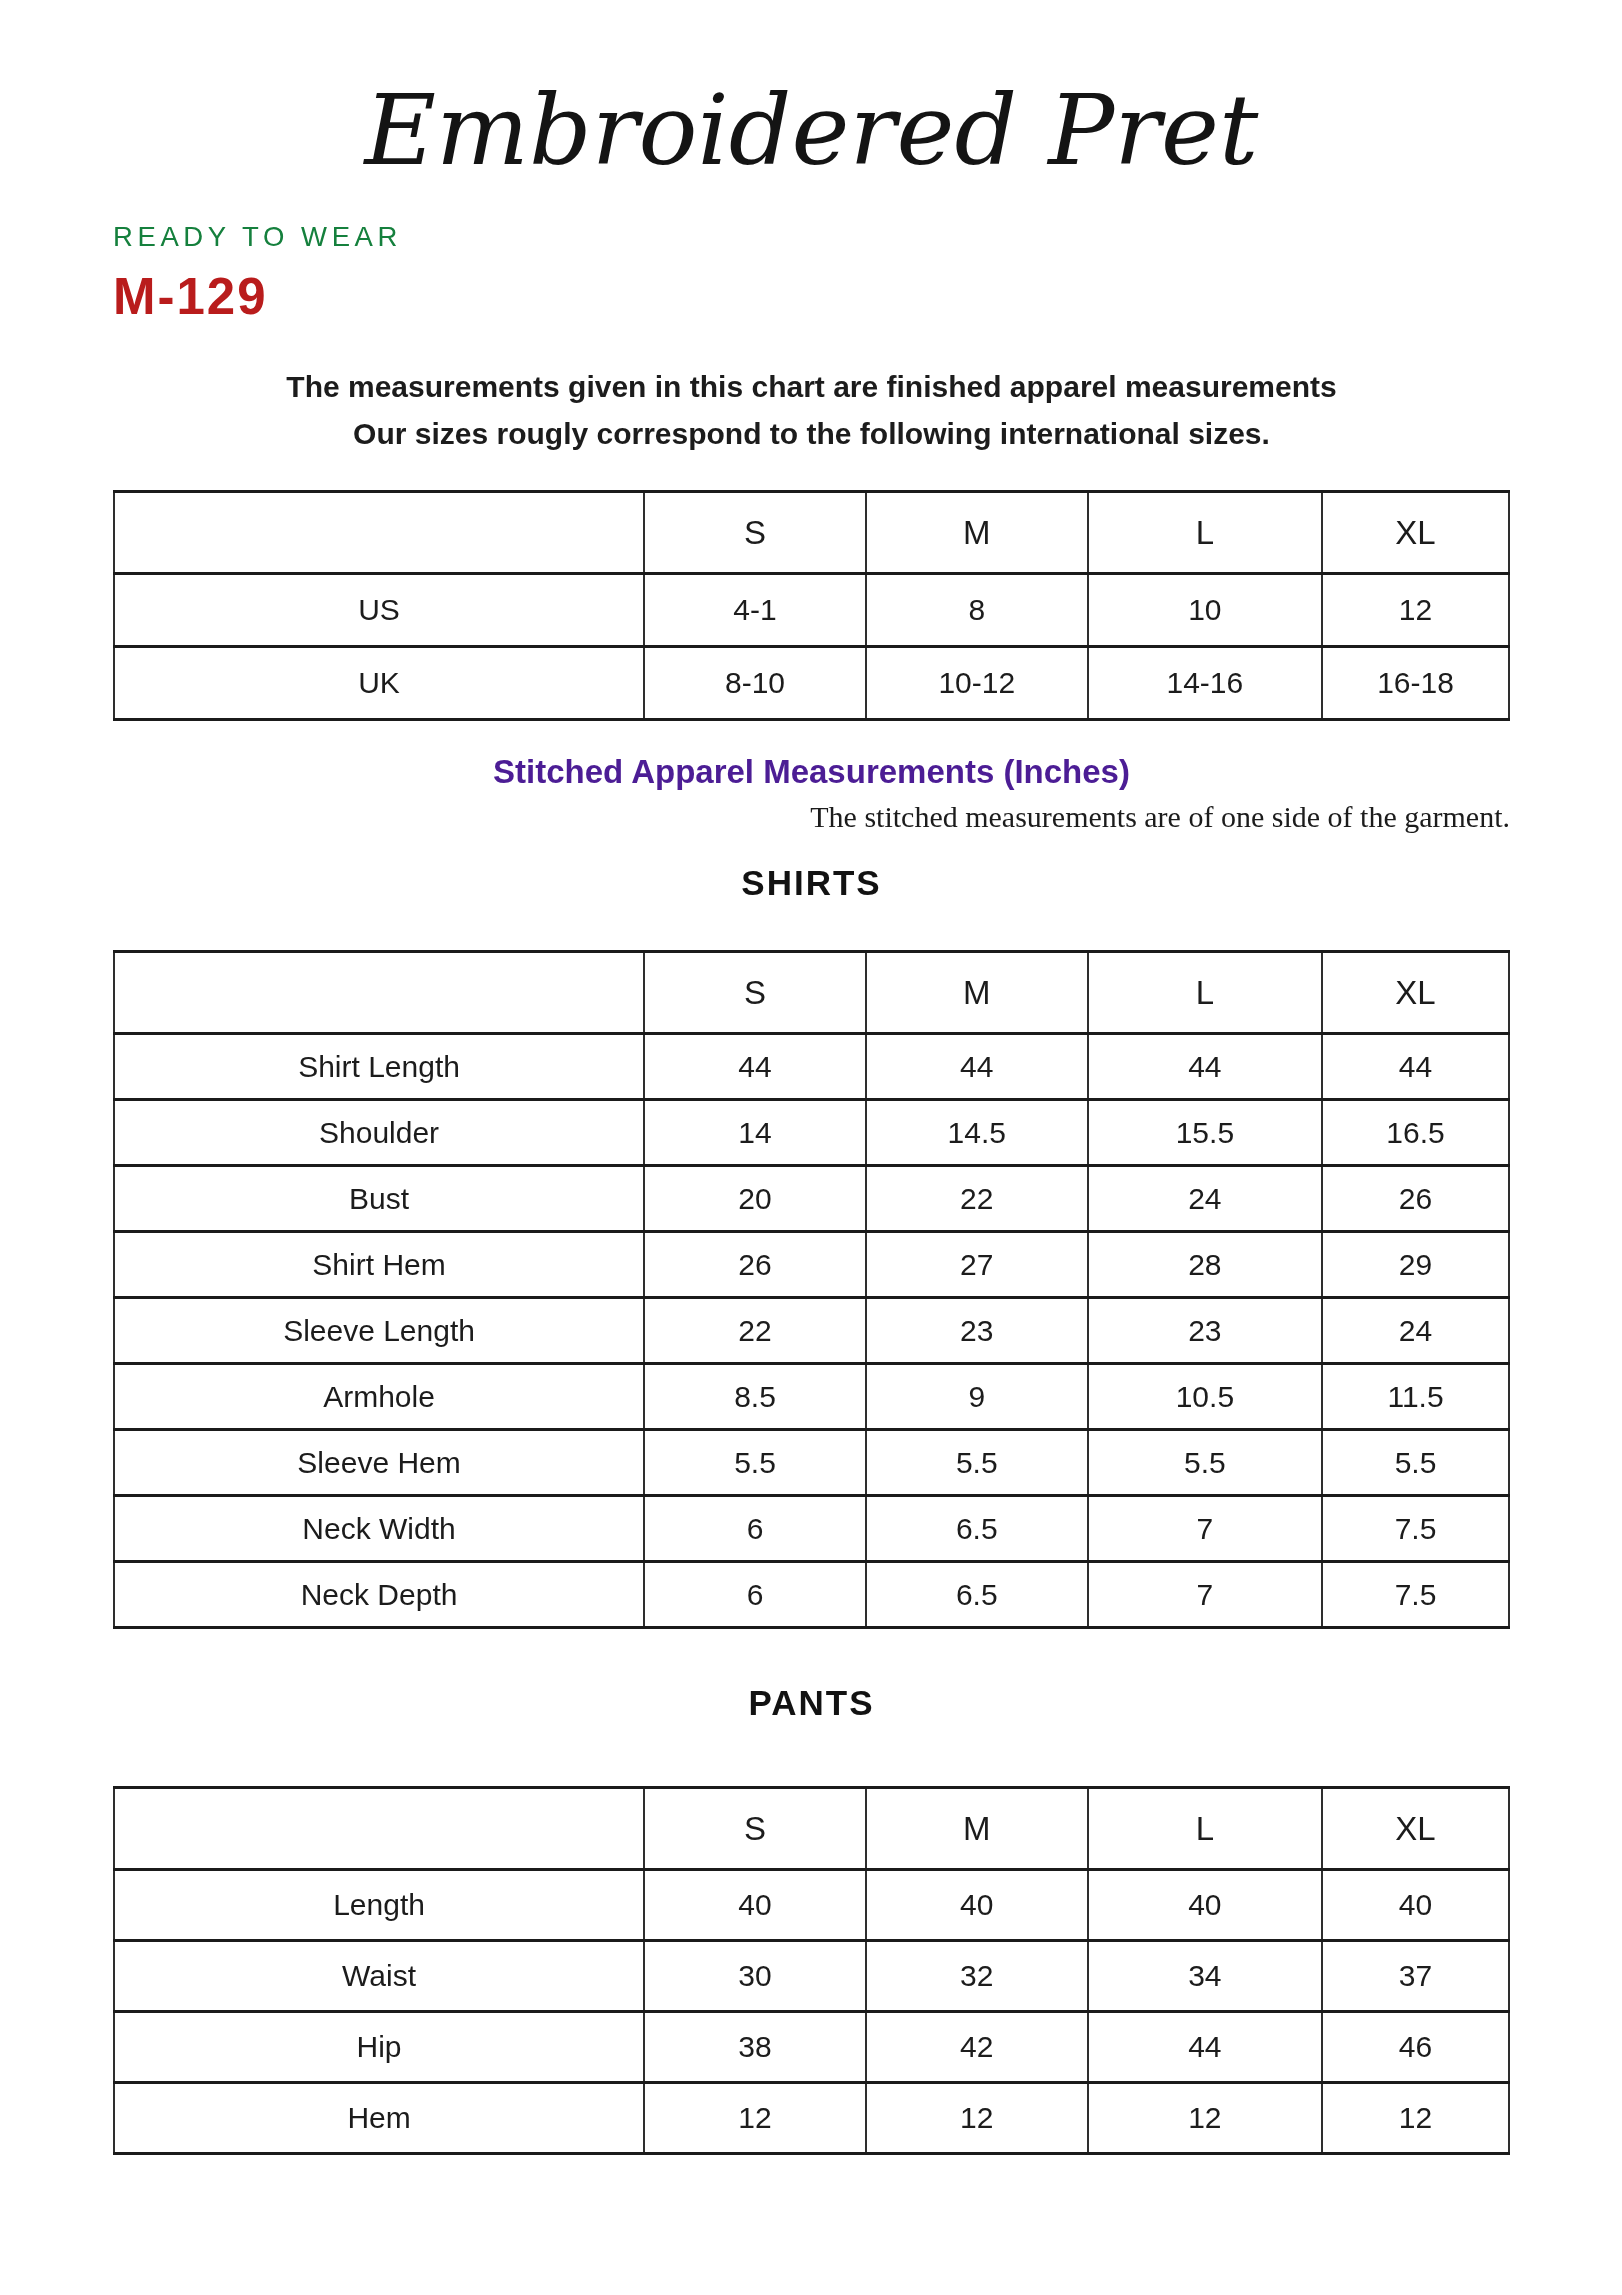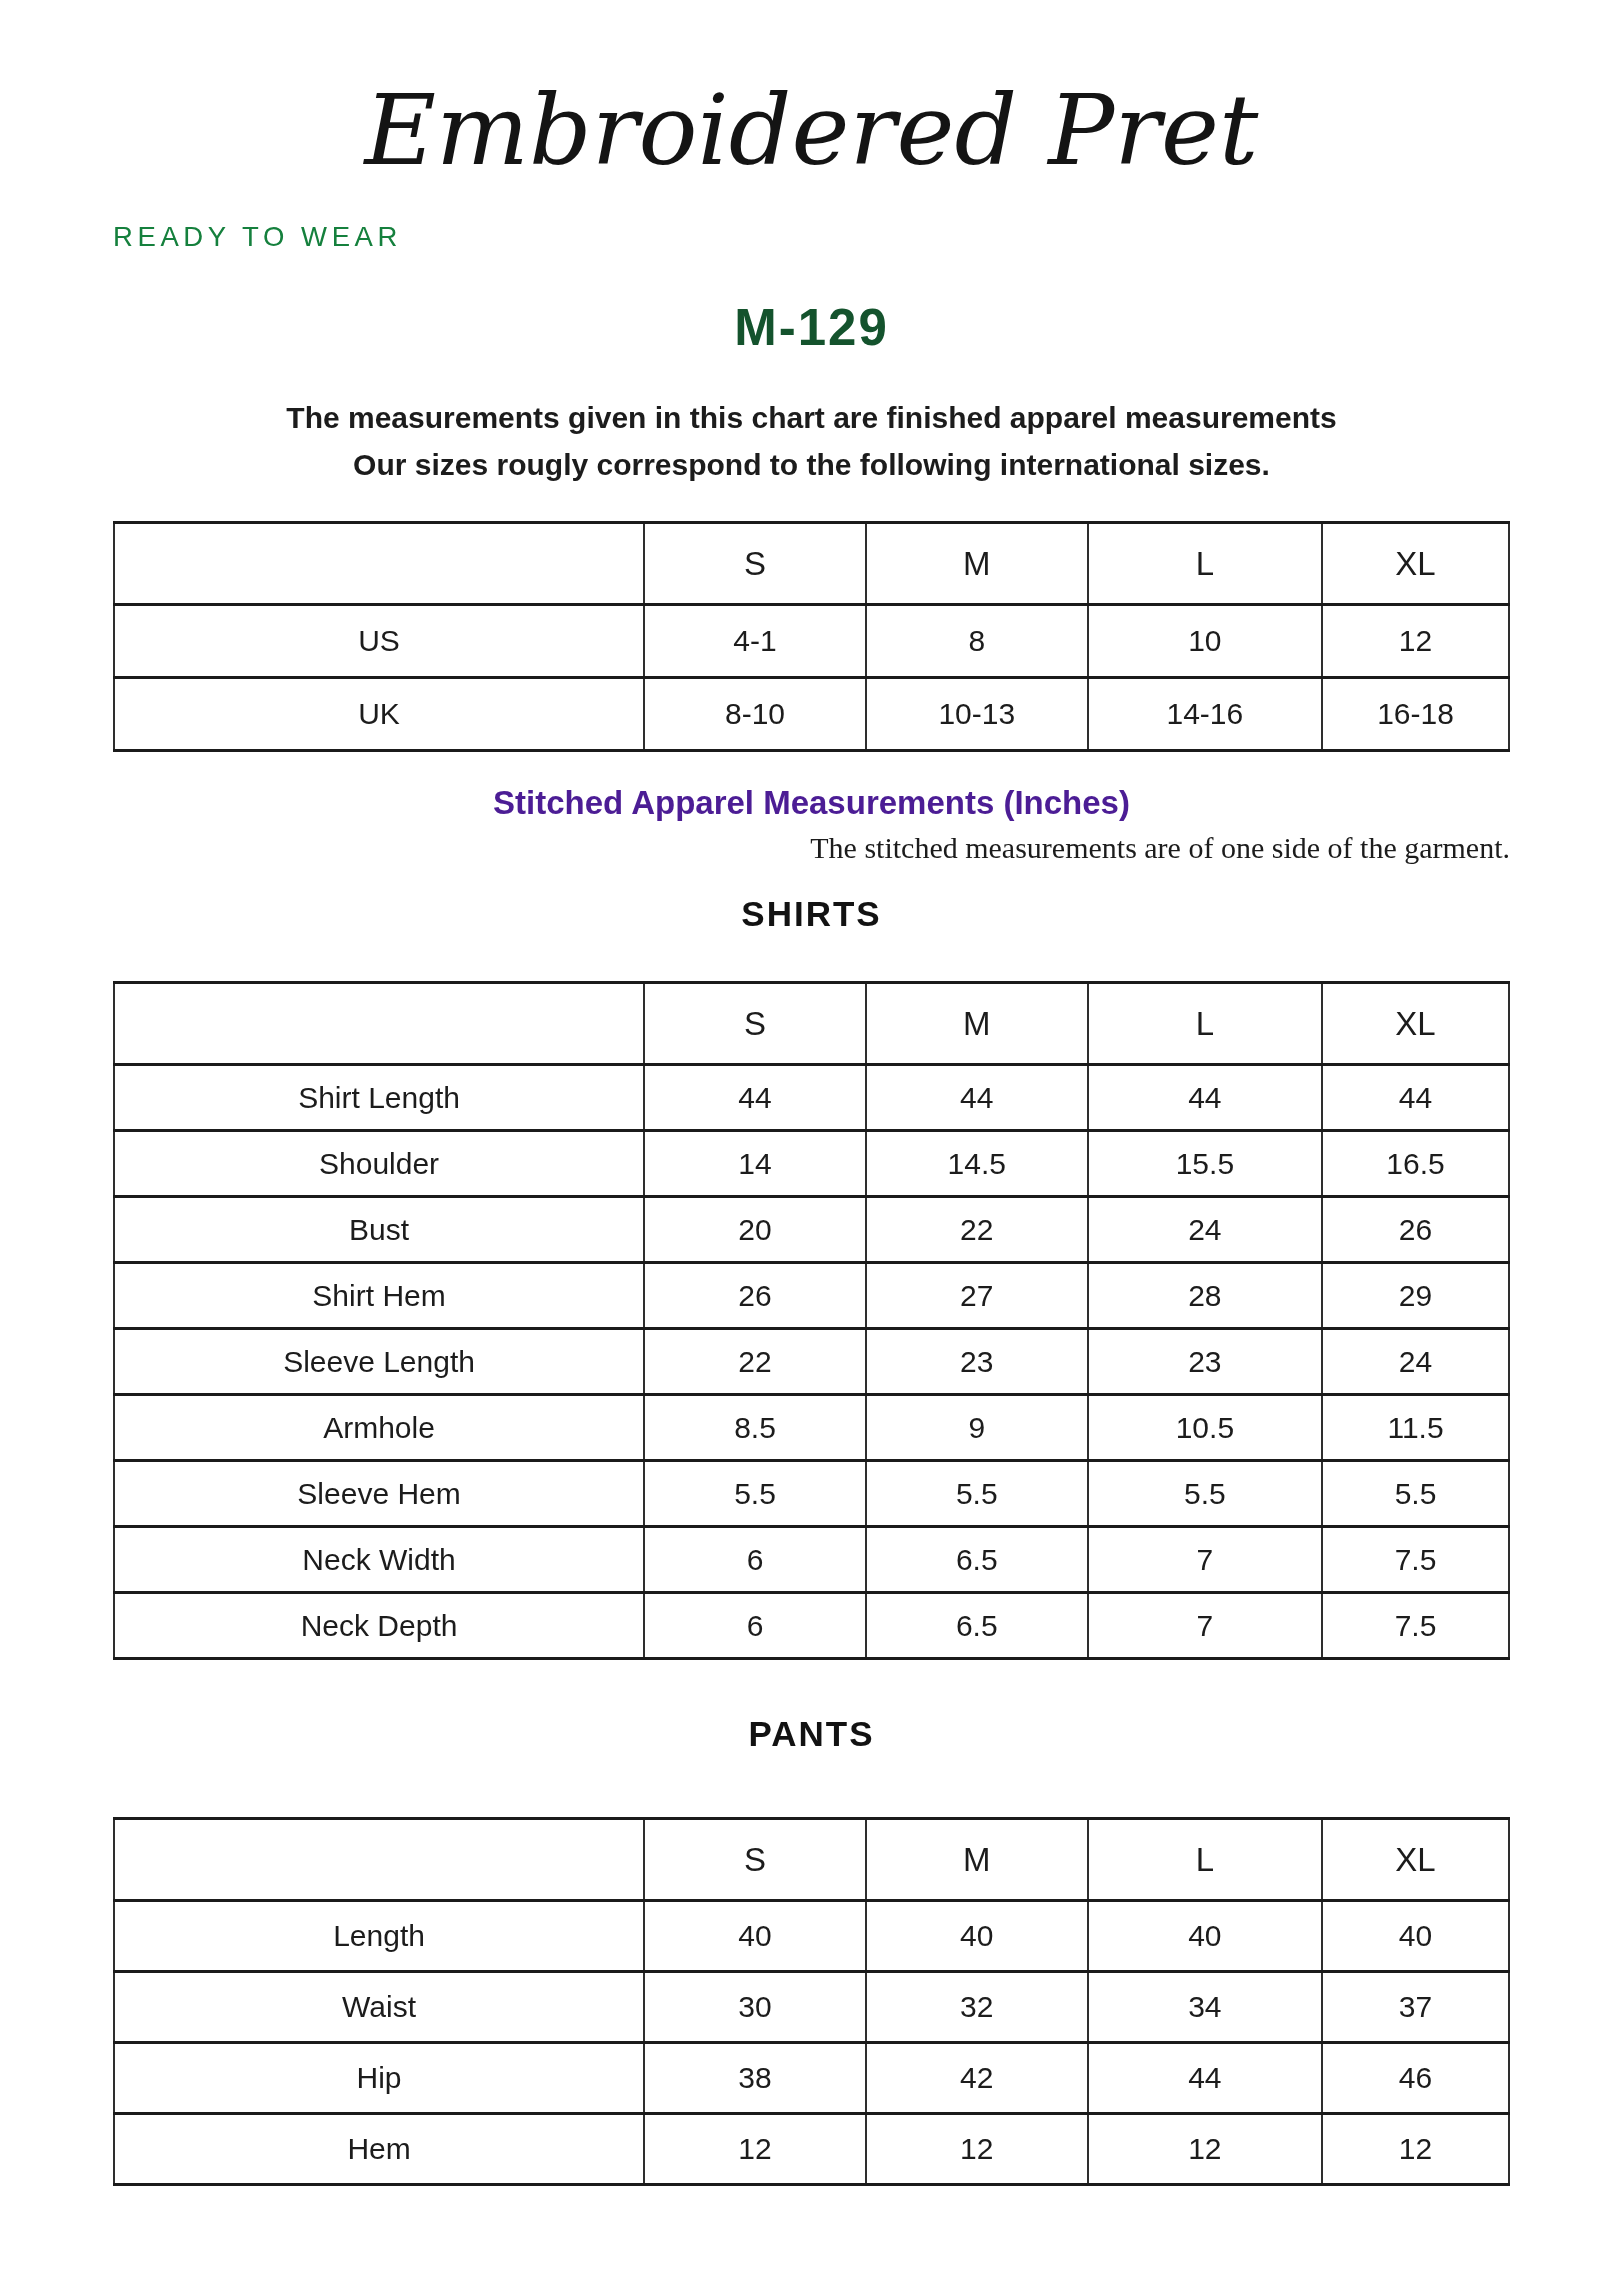--- a/index.html
+++ b/index.html
@@ -28,26 +28,26 @@
     font-size: 27.5px;
     letter-spacing: 4.6px;
     color: #15803d;
     text-align: left;
     padding-right: 316px;
     margin-top: -17px;
   }
 
   
   .article {
-    margin-top: 45px;
-    text-align: center;
+    margin-top: 14px;
+    text-align: left;
     font-size: 51px;
     font-weight: bold;
     letter-spacing: 2px;
-    color: #14532d;
+    color: #b91c1c;
   }
 
   
   .intro {
     margin-top: 38px;
     text-align: center;
     font-size: 30px;
     line-height: 1.55;
     color: #1c1c1c;
     font-weight: bold;
@@ -145,21 +145,21 @@
       <tr>
         <td>US</td>
         <td>4-1</td>
         <td>8</td>
         <td>10</td>
         <td>12</td>
       </tr>
       <tr>
         <td>UK</td>
         <td>8-10</td>
-        <td>10-13</td>
+        <td>10-12</td>
         <td>14-16</td>
         <td>16-18</td>
       </tr>
     </tbody>
   </table>
 
   <h2 class="section-heading">Stitched Apparel Measurements (Inches)</h2>
   <p class="note">The stitched measurements are of one side of the garment.</p>
 
   <h2 class="garment-heading shirts">SHIRTS</h2>

